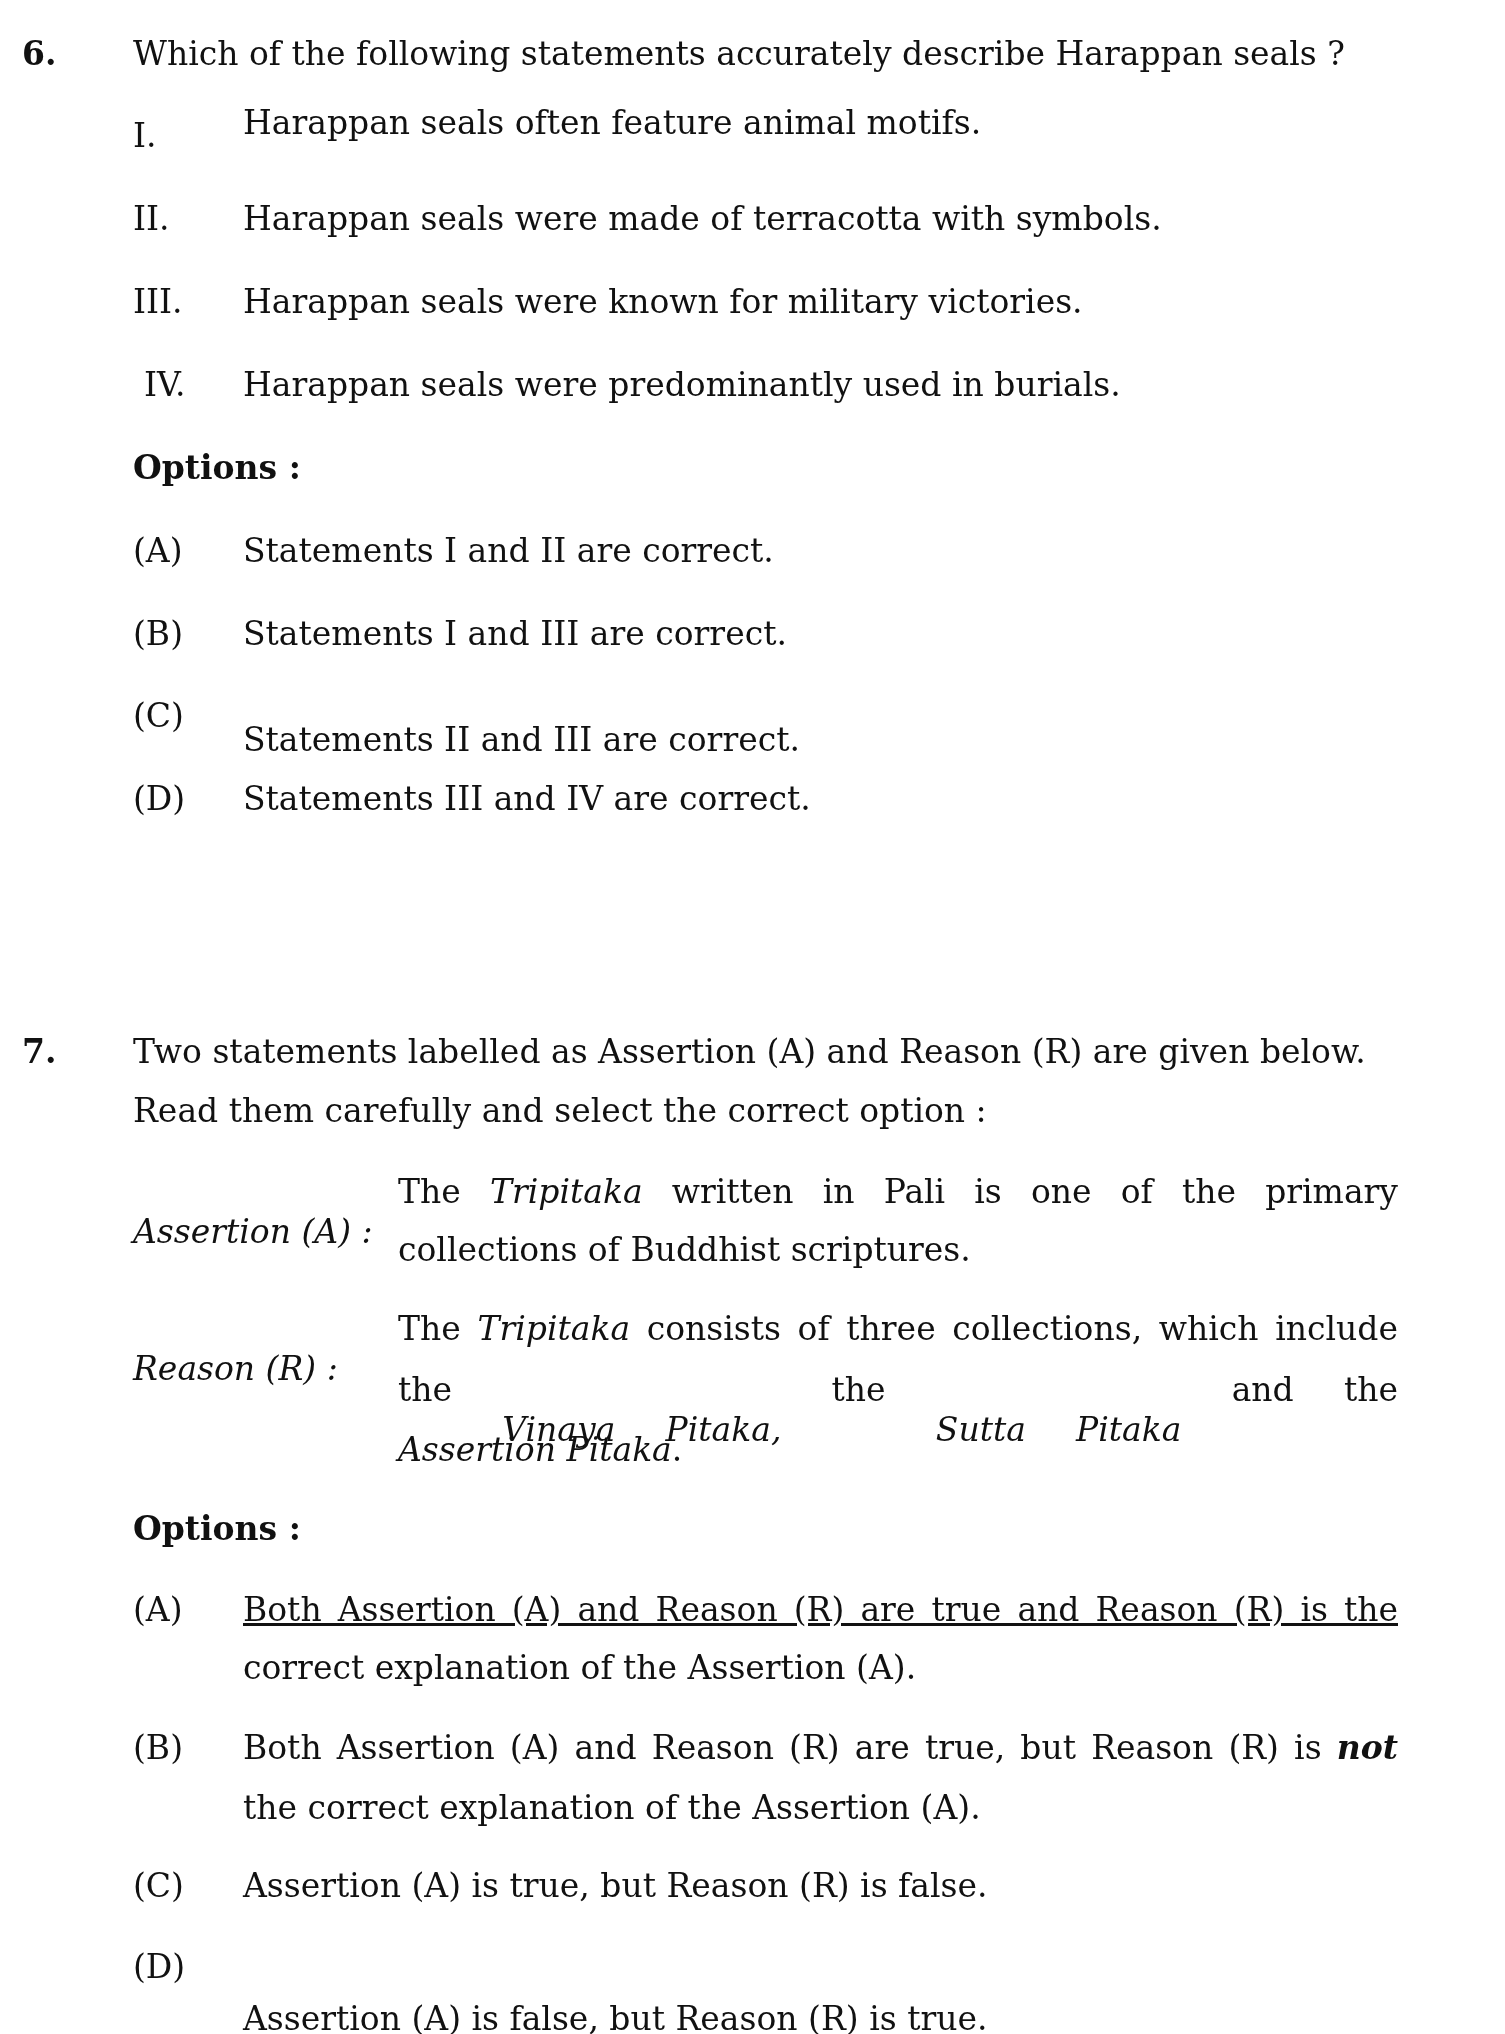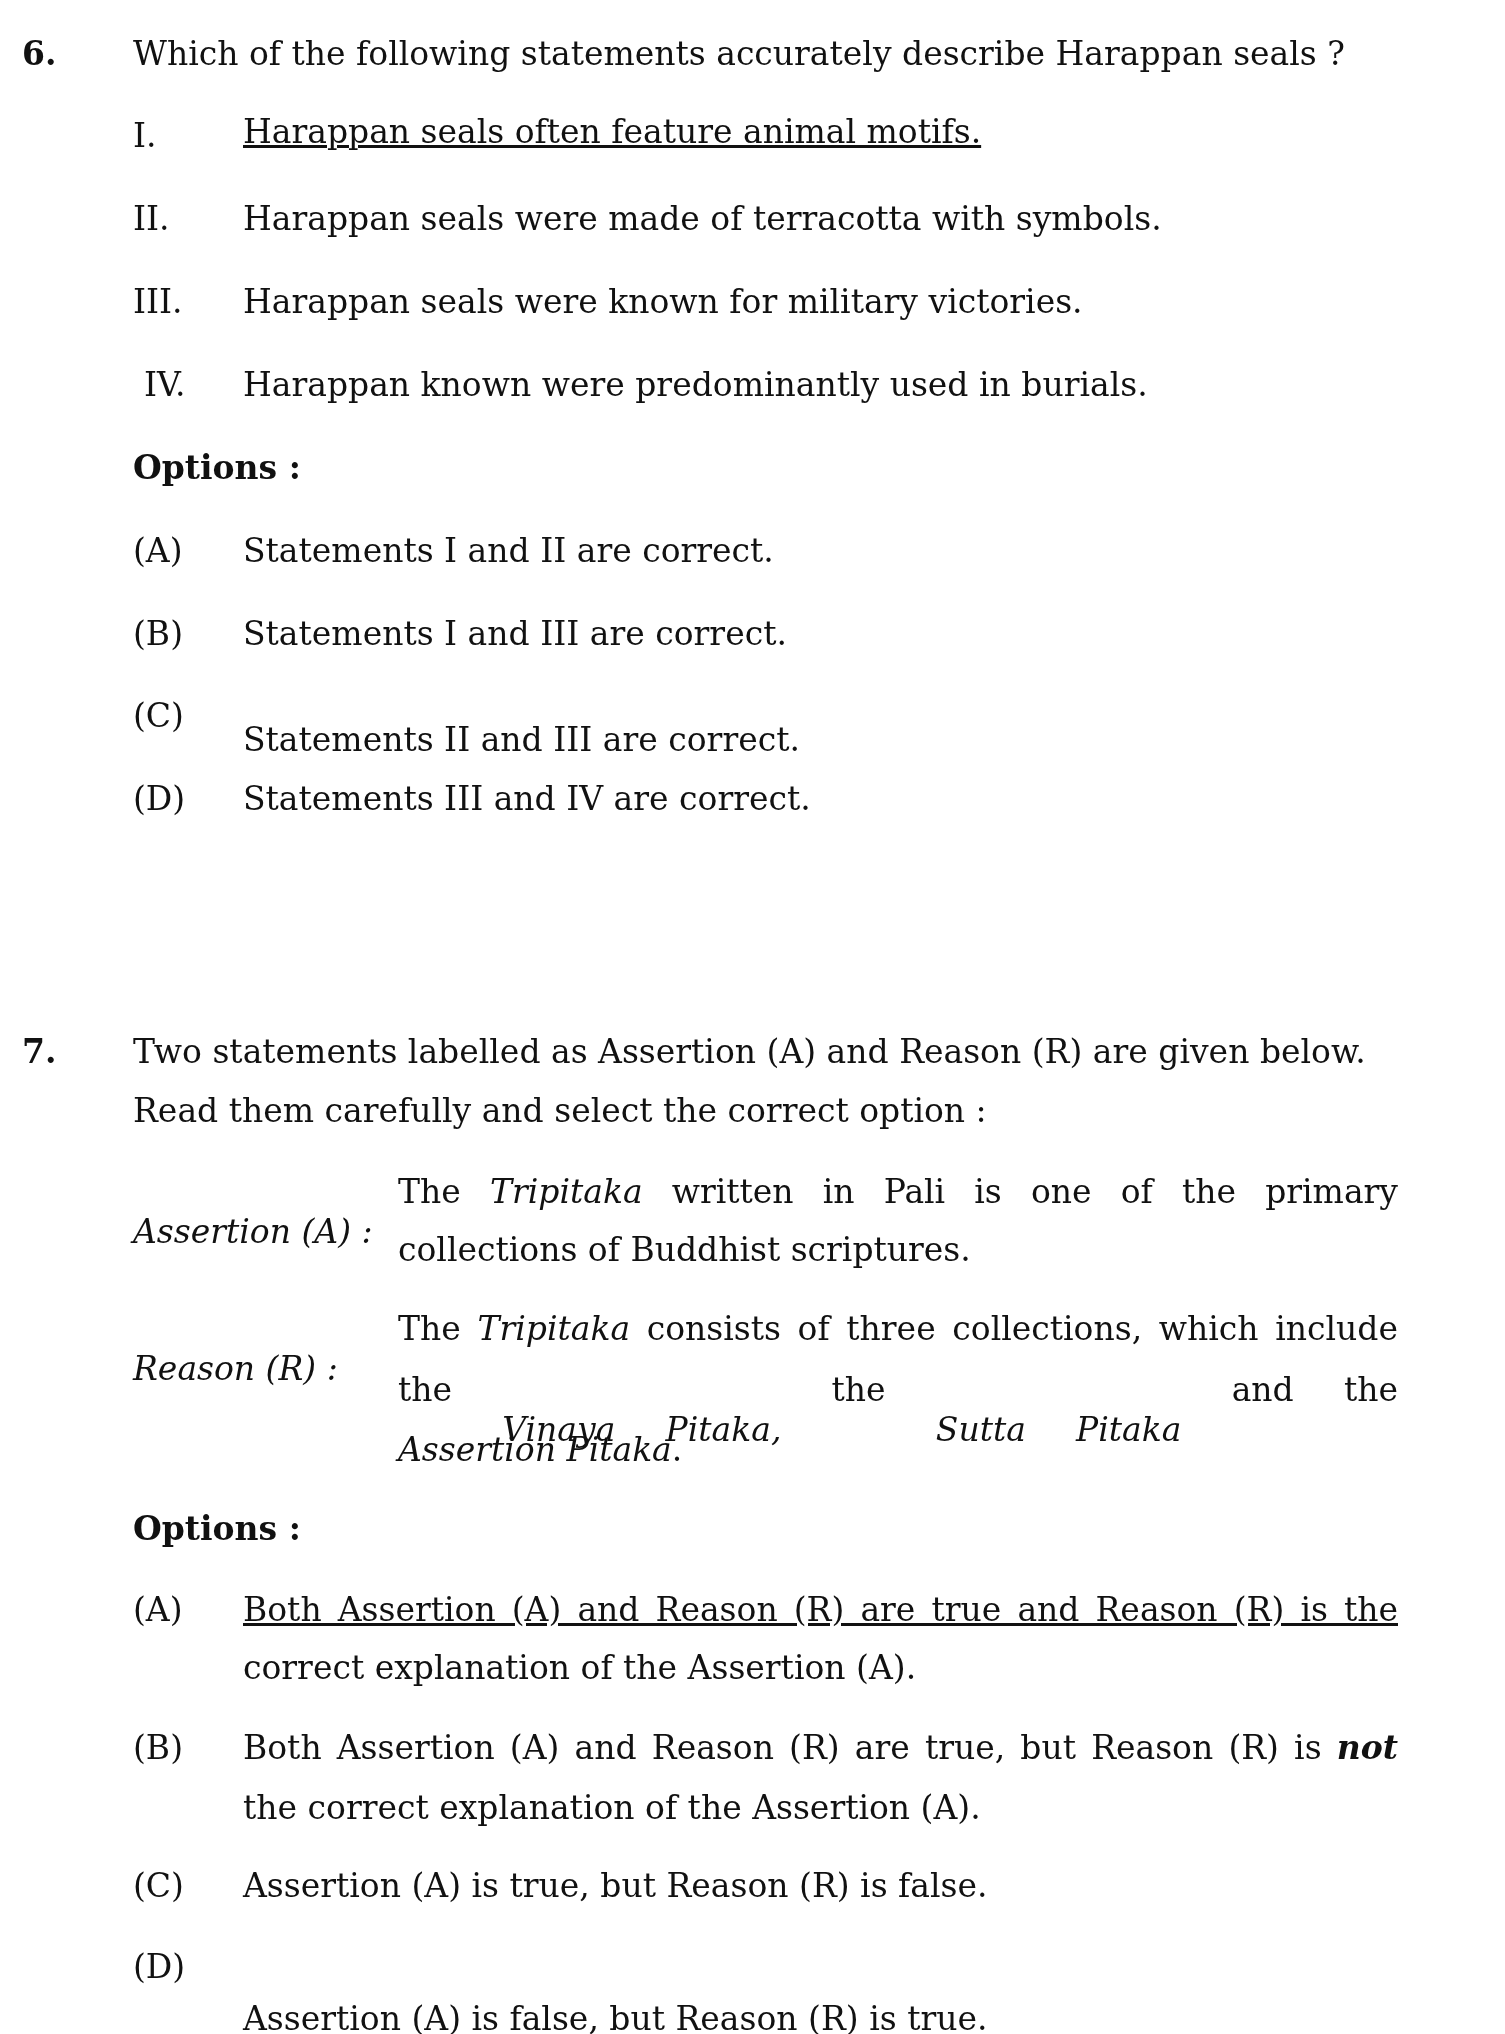--- a/index.html
+++ b/index.html
@@ -15,30 +15,30 @@
   .justify { text-align: justify; text-align-last: justify; white-space: normal; }
 </style>
 </head>
 <body>
 
 <div>
   <span class="line qnum" style="left:22px; top:34px;">6.</span>
   <span class="line" style="left:133px; top:34px;">Which of the following statements accurately describe Harappan seals ?</span>
 
   <span class="line" style="left:133px; top:116px;">I.</span>
-  <span class="line" style="left:243px; top:112px;text-decoration:underline;">Harappan seals often feature animal motifs.</span>
+  <span class="line" style="left:243px; top:103px;">Harappan seals often feature animal motifs.</span>
 
   <span class="line" style="left:133px; top:199px;">II.</span>
   <span class="line" style="left:243px; top:199px;">Harappan seals were made of terracotta with symbols.</span>
 
   <span class="line" style="left:133px; top:282px;">III.</span>
   <span class="line" style="left:243px; top:282px;">Harappan seals were known for military victories.</span>
 
   <span class="line" style="left:144px; top:365px;text-align:center;">IV.</span>
-  <span class="line" style="left:243px; top:365px;">Harappan known were predominantly used in burials.</span>
+  <span class="line" style="left:243px; top:365px;">Harappan seals were predominantly used in burials.</span>
 
   <span class="line bold" style="left:133px; top:448px;">Options :</span>
 
   <span class="line" style="left:133px; top:531px;">(A)</span>
   <span class="line" style="left:243px; top:531px;">Statements I and II are correct.</span>
 
   <span class="line" style="left:133px; top:614px;">(B)</span>
   <span class="line" style="left:243px; top:614px;">Statements I and III are correct.</span>
 
   <span class="line" style="left:133px; top:696px;">(C)</span>

